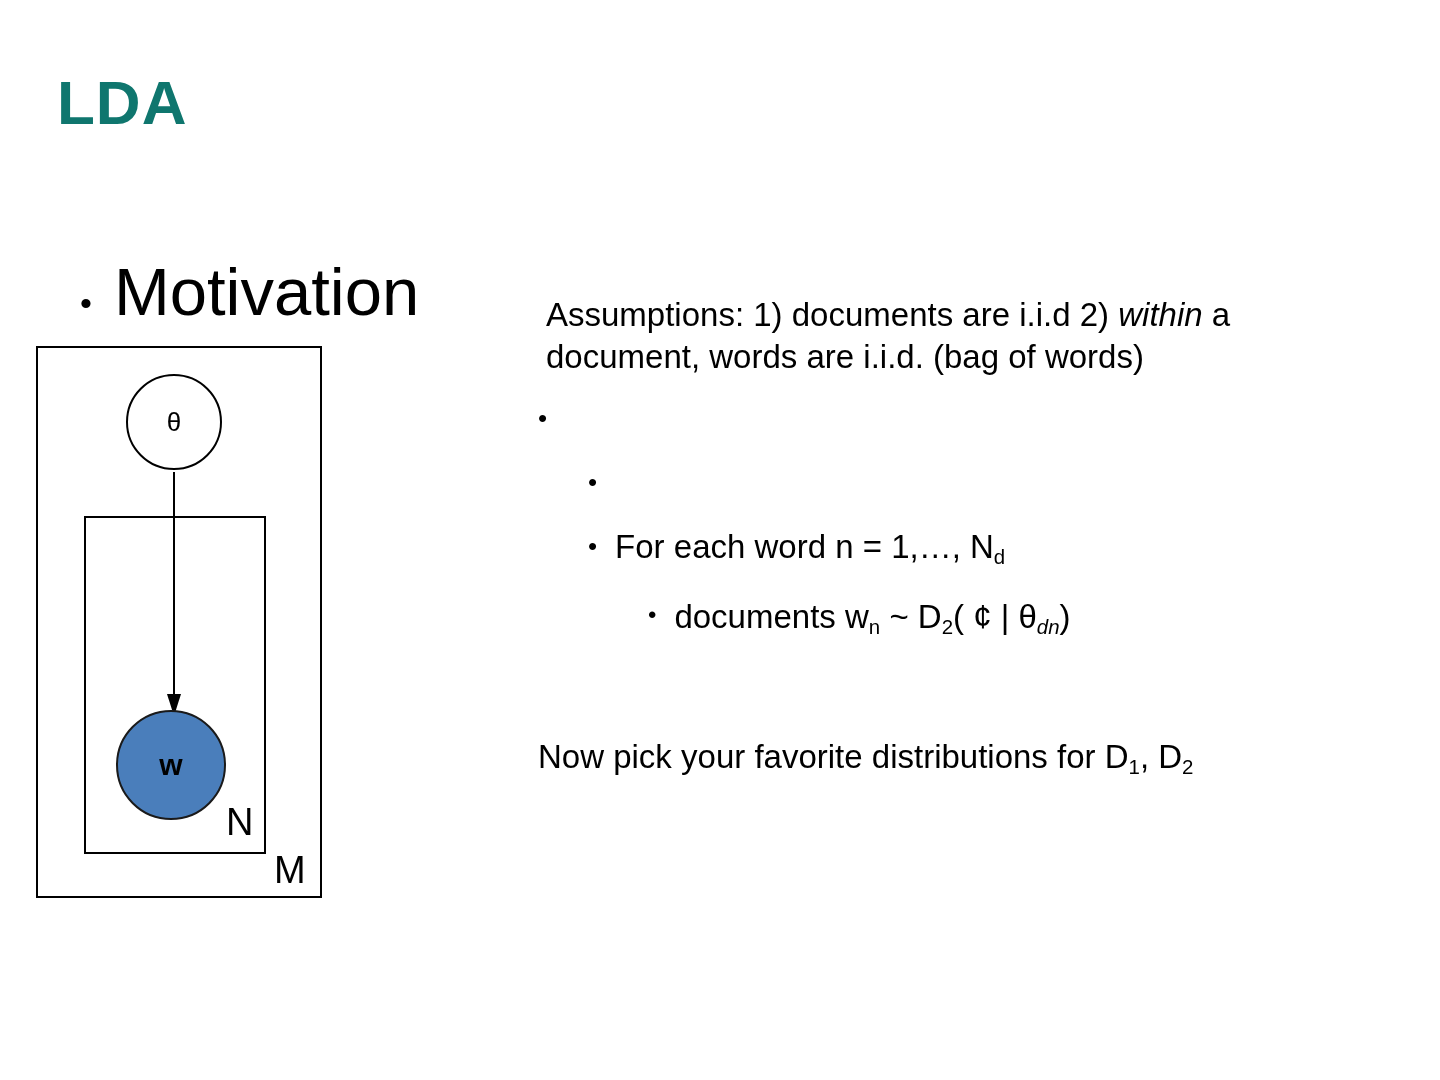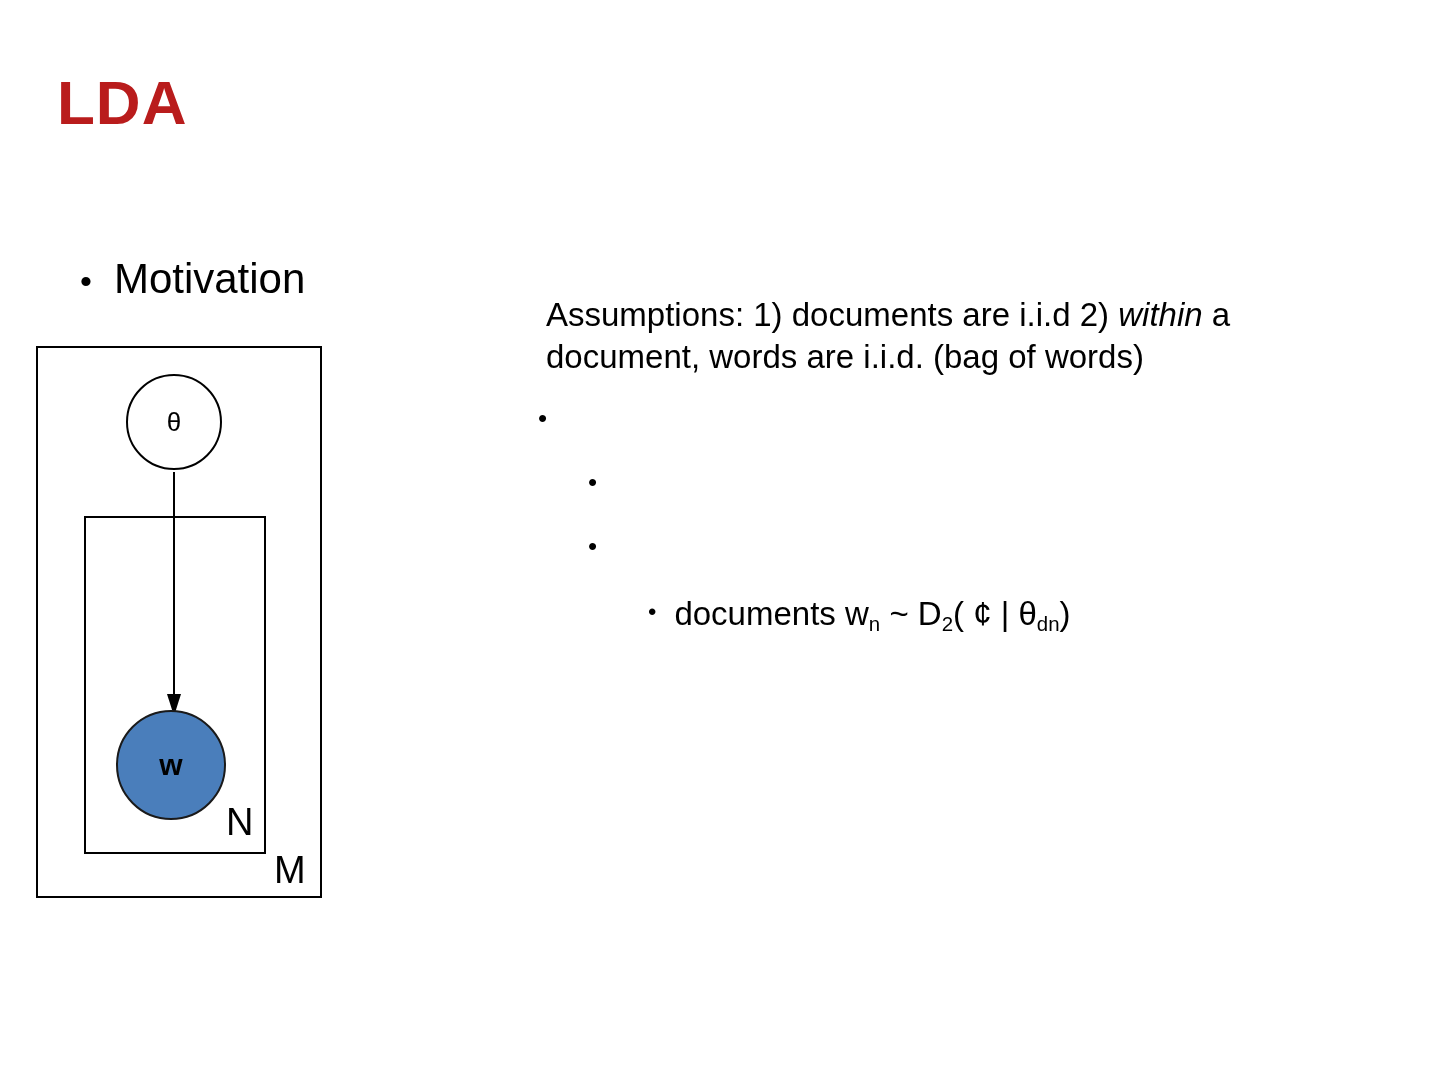--- a/index.html
+++ b/index.html
@@ -16,40 +16,40 @@
     overflow: hidden;
   }
 
   
   .slide-title {
     position: absolute;
     left: 57px;
     top: 72px;
     font-size: 62px;
     font-weight: bold;
-    color: #b91c1c;
+    color: #0f766e;
     letter-spacing: 1px;
     line-height: 1;
   }
 
   
   .motivation-row {
     position: absolute;
     left: 80px;
     top: 258px;
     display: flex;
     align-items: baseline;
     gap: 22px;
   }
   .motivation-bullet {
     font-size: 34px;
     line-height: 1;
   }
   .motivation-text {
-    font-size: 42px;
+    font-size: 67px;
     line-height: 1;
   }
 
   
   .plate-diagram {
     position: absolute;
     left: 36px;
     top: 346px;
     width: 290px;
     height: 556px;
@@ -164,21 +164,21 @@
     gap: 18px;
   }
   .lvl3 .b { font-size: 24px; line-height: 1.6; }
 
   .final-line {
     margin-top: 96px;
     font-size: 33px;
   }
 
   sub { font-size: 0.62em; vertical-align: -0.28em; }
-  .ital { }
+  .ital { font-style: italic; }
   .ellip { letter-spacing: -1px; }
 </style>
 </head>
 <body>
 
 <div class="slide-title">LDA</div>
 
 <div class="motivation-row">
   <span class="motivation-bullet">•</span>
   <span class="motivation-text">Motivation</span>
@@ -211,21 +211,25 @@
   <div class="lvl1">
     <span class="b">•</span>
   </div>
 
   <div class="lvl2">
     <span class="b">•</span>
   </div>
 
   <div class="lvl2">
     <span class="b">•</span>
+    <span><span>For each word  n = 1,…, N</span><sub>d</sub></span>
   </div>
 
   <div class="lvl3">
     <span class="b">•</span>
     <span><span>documents w</span><sub>n</sub><span> ~ D</span><sub>2</sub><span>( ¢ | θ</span><sub class="ital">dn</sub><span>)</span></span>
   </div>
 
+  <div class="final-line">
+    <span>Now pick your favorite distributions for D</span><sub>1</sub><span>, D</span><sub>2</sub>
+  </div>
 
 </div>
 
 </body></html>

